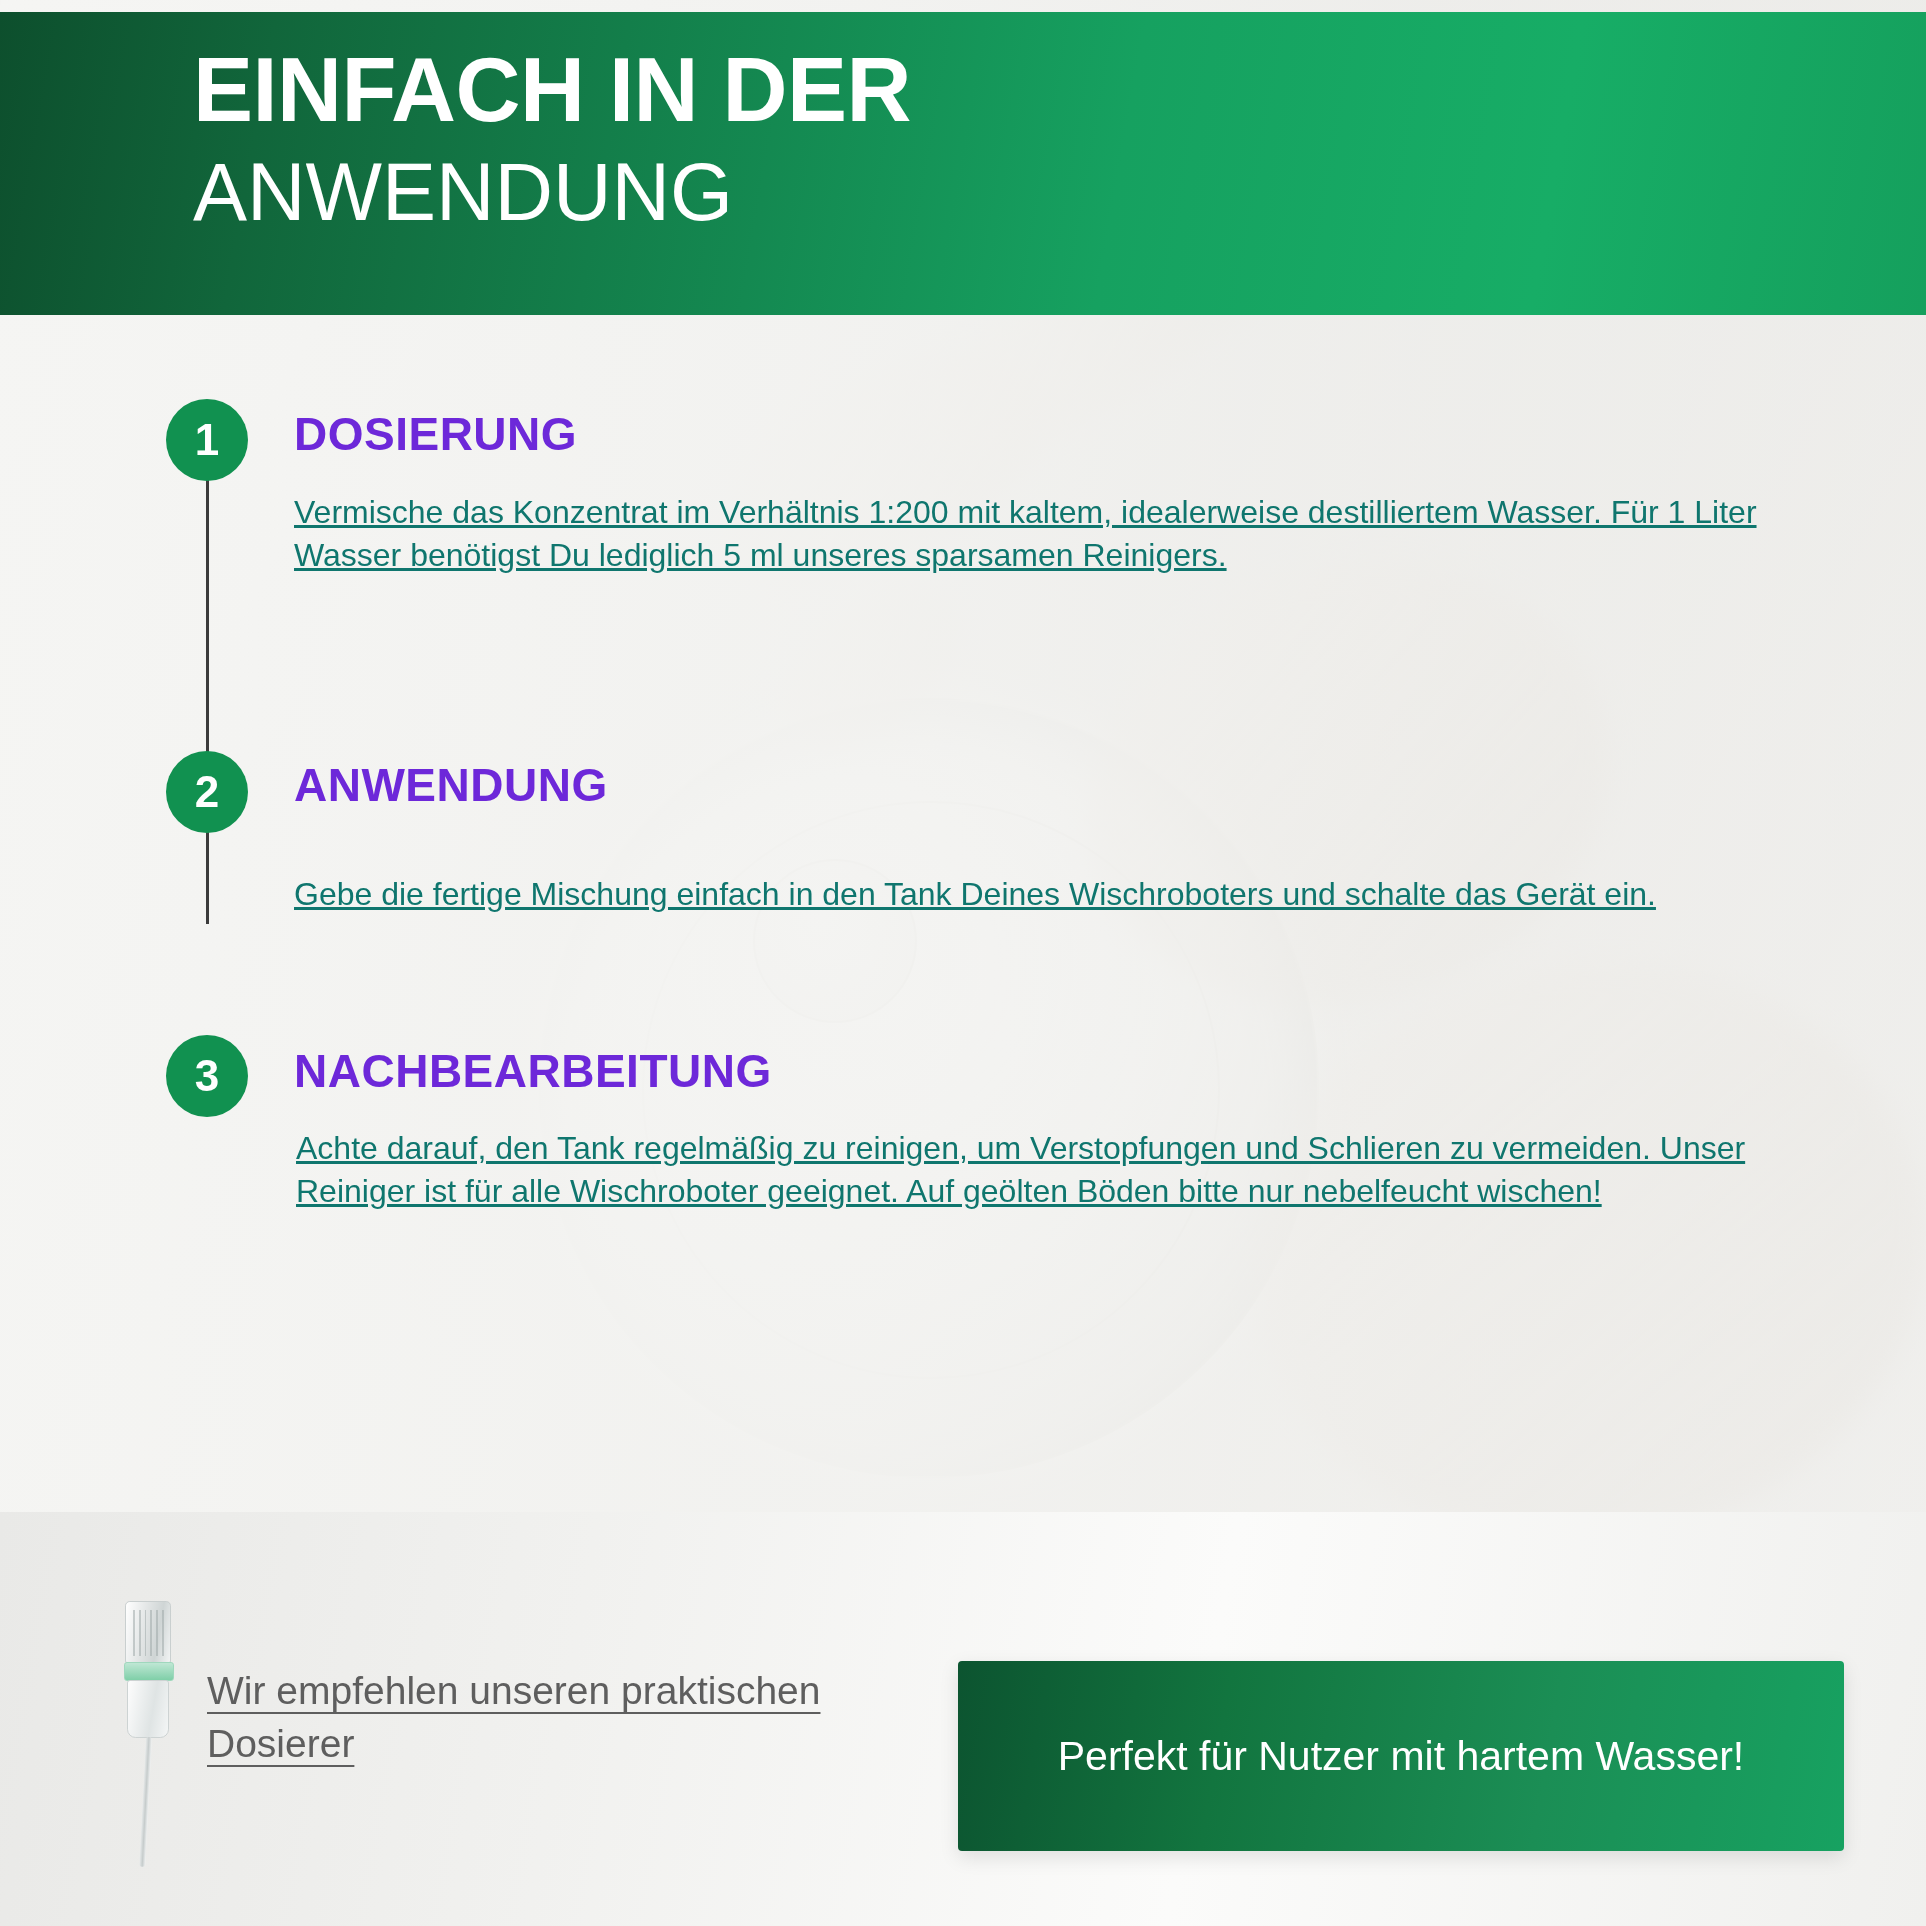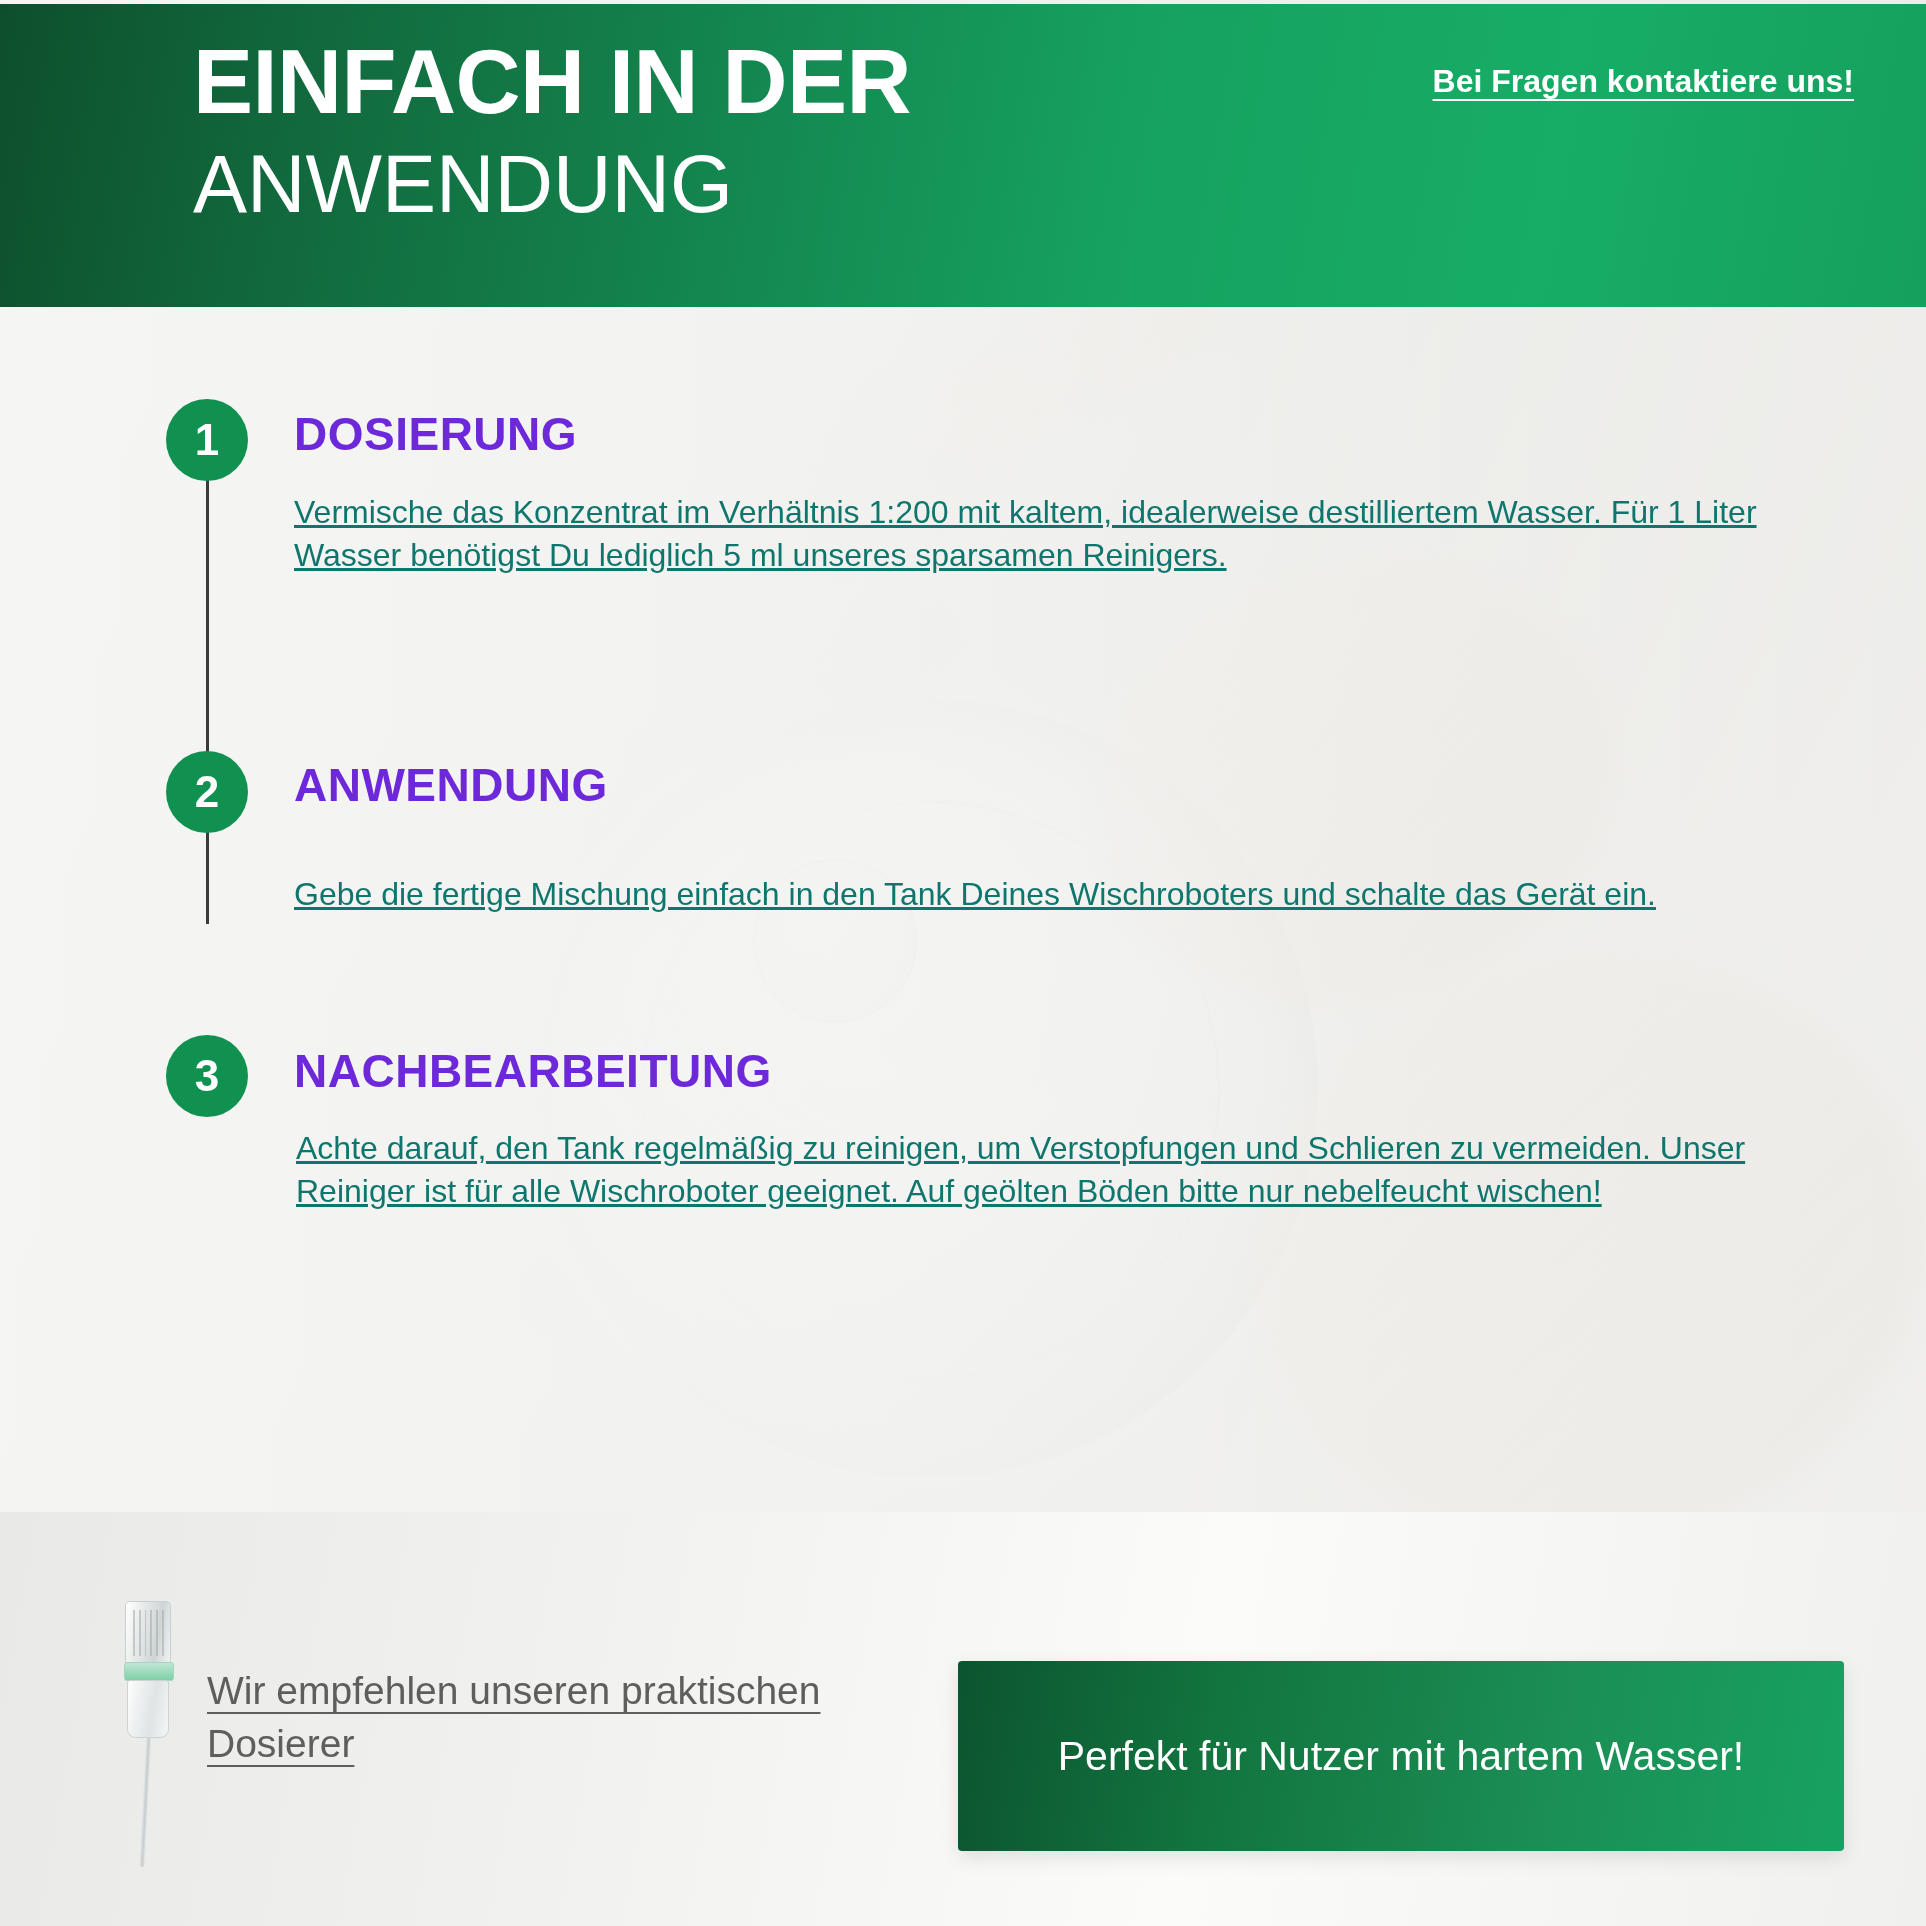--- a/index.html
+++ b/index.html
@@ -87,21 +87,21 @@
   .veil {
     position: absolute;
     left: 0; top: 0;
     width: 1926px; height: 1926px;
     background: linear-gradient(90deg, rgba(245,245,243,0.94) 0%, rgba(243,243,241,0.88) 45%, rgba(240,240,238,0.72) 75%, rgba(238,238,236,0.66) 100%);
   }
 
   
   .header {
     position: absolute;
-    left: 0; top: 4px;
+    left: 0; top: 12px;
     width: 1926px;
     height: 303px;
     background: linear-gradient(100deg, #0f5c33 0%, #14graded 0%, #125c35 12%, #159154 55%, #17a862 78%, #15a15d 100%);
     background: linear-gradient(100deg, #0d4f2d 0%, #11663b 14%, #16a160 58%, #17ad66 80%, #15a05d 100%);
   }
   .header-title {
     position: absolute;
     left: 193px;
     top: 33px;
     width: 1108px;
@@ -296,21 +296,20 @@
     <div class="hand h4"></div>
     <div class="hand h5"></div>
   </div>
   <div class="veil"></div>
 
   <div class="header">
     <div class="header-title">
       <div class="title-line1">EINFACH IN DER</div>
       <div class="title-line2">ANWENDUNG</div>
     </div>
-    <div class="contact-link">Bei Fragen kontaktiere uns!</div>
   </div>
 
   <div class="steps">
 
     <div class="connector" style="top:130px; height:491px;"></div>
 
     <div class="step">
       <div class="badge" style="top:96px;">1</div>
       <div class="step-head" style="left:294px; top:104px;">DOSIERUNG</div>
       <div class="step-body" style="left:294px; top:188px; width:1560px;">Vermische das Konzentrat im Verhältnis 1:200 mit kaltem, idealerweise destilliertem Wasser. Für 1 Liter Wasser benötigst Du lediglich 5 ml unseres sparsamen Reinigers.</div>

